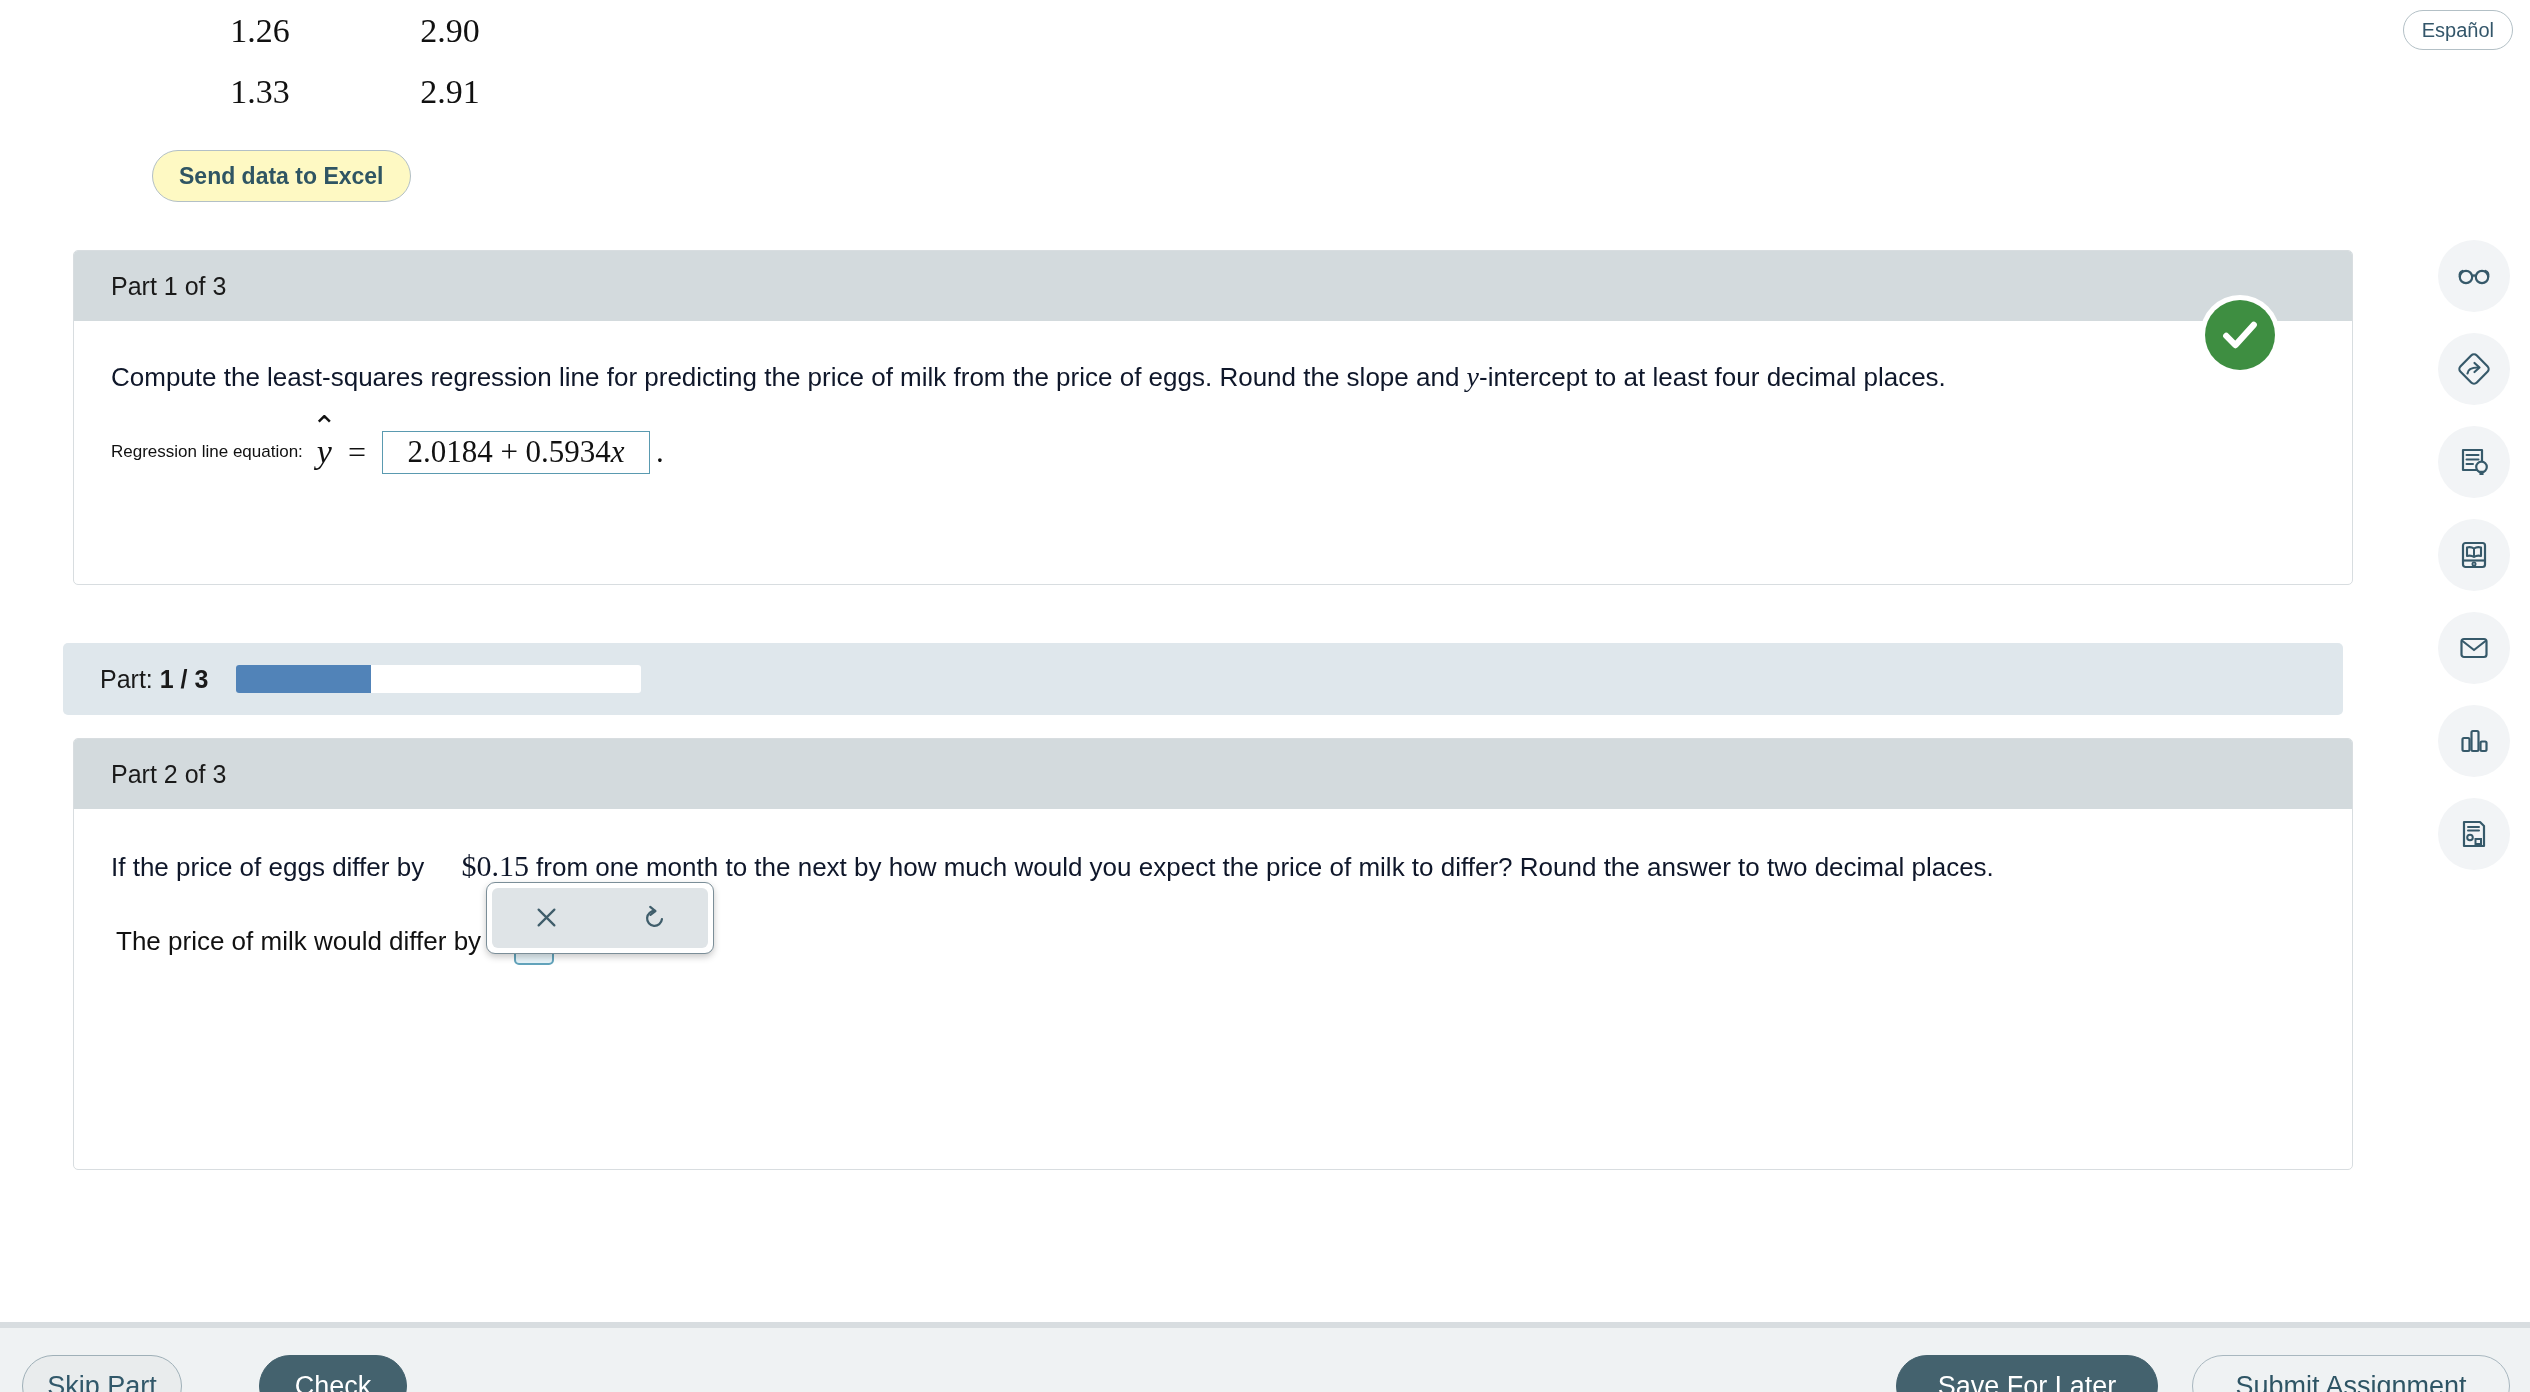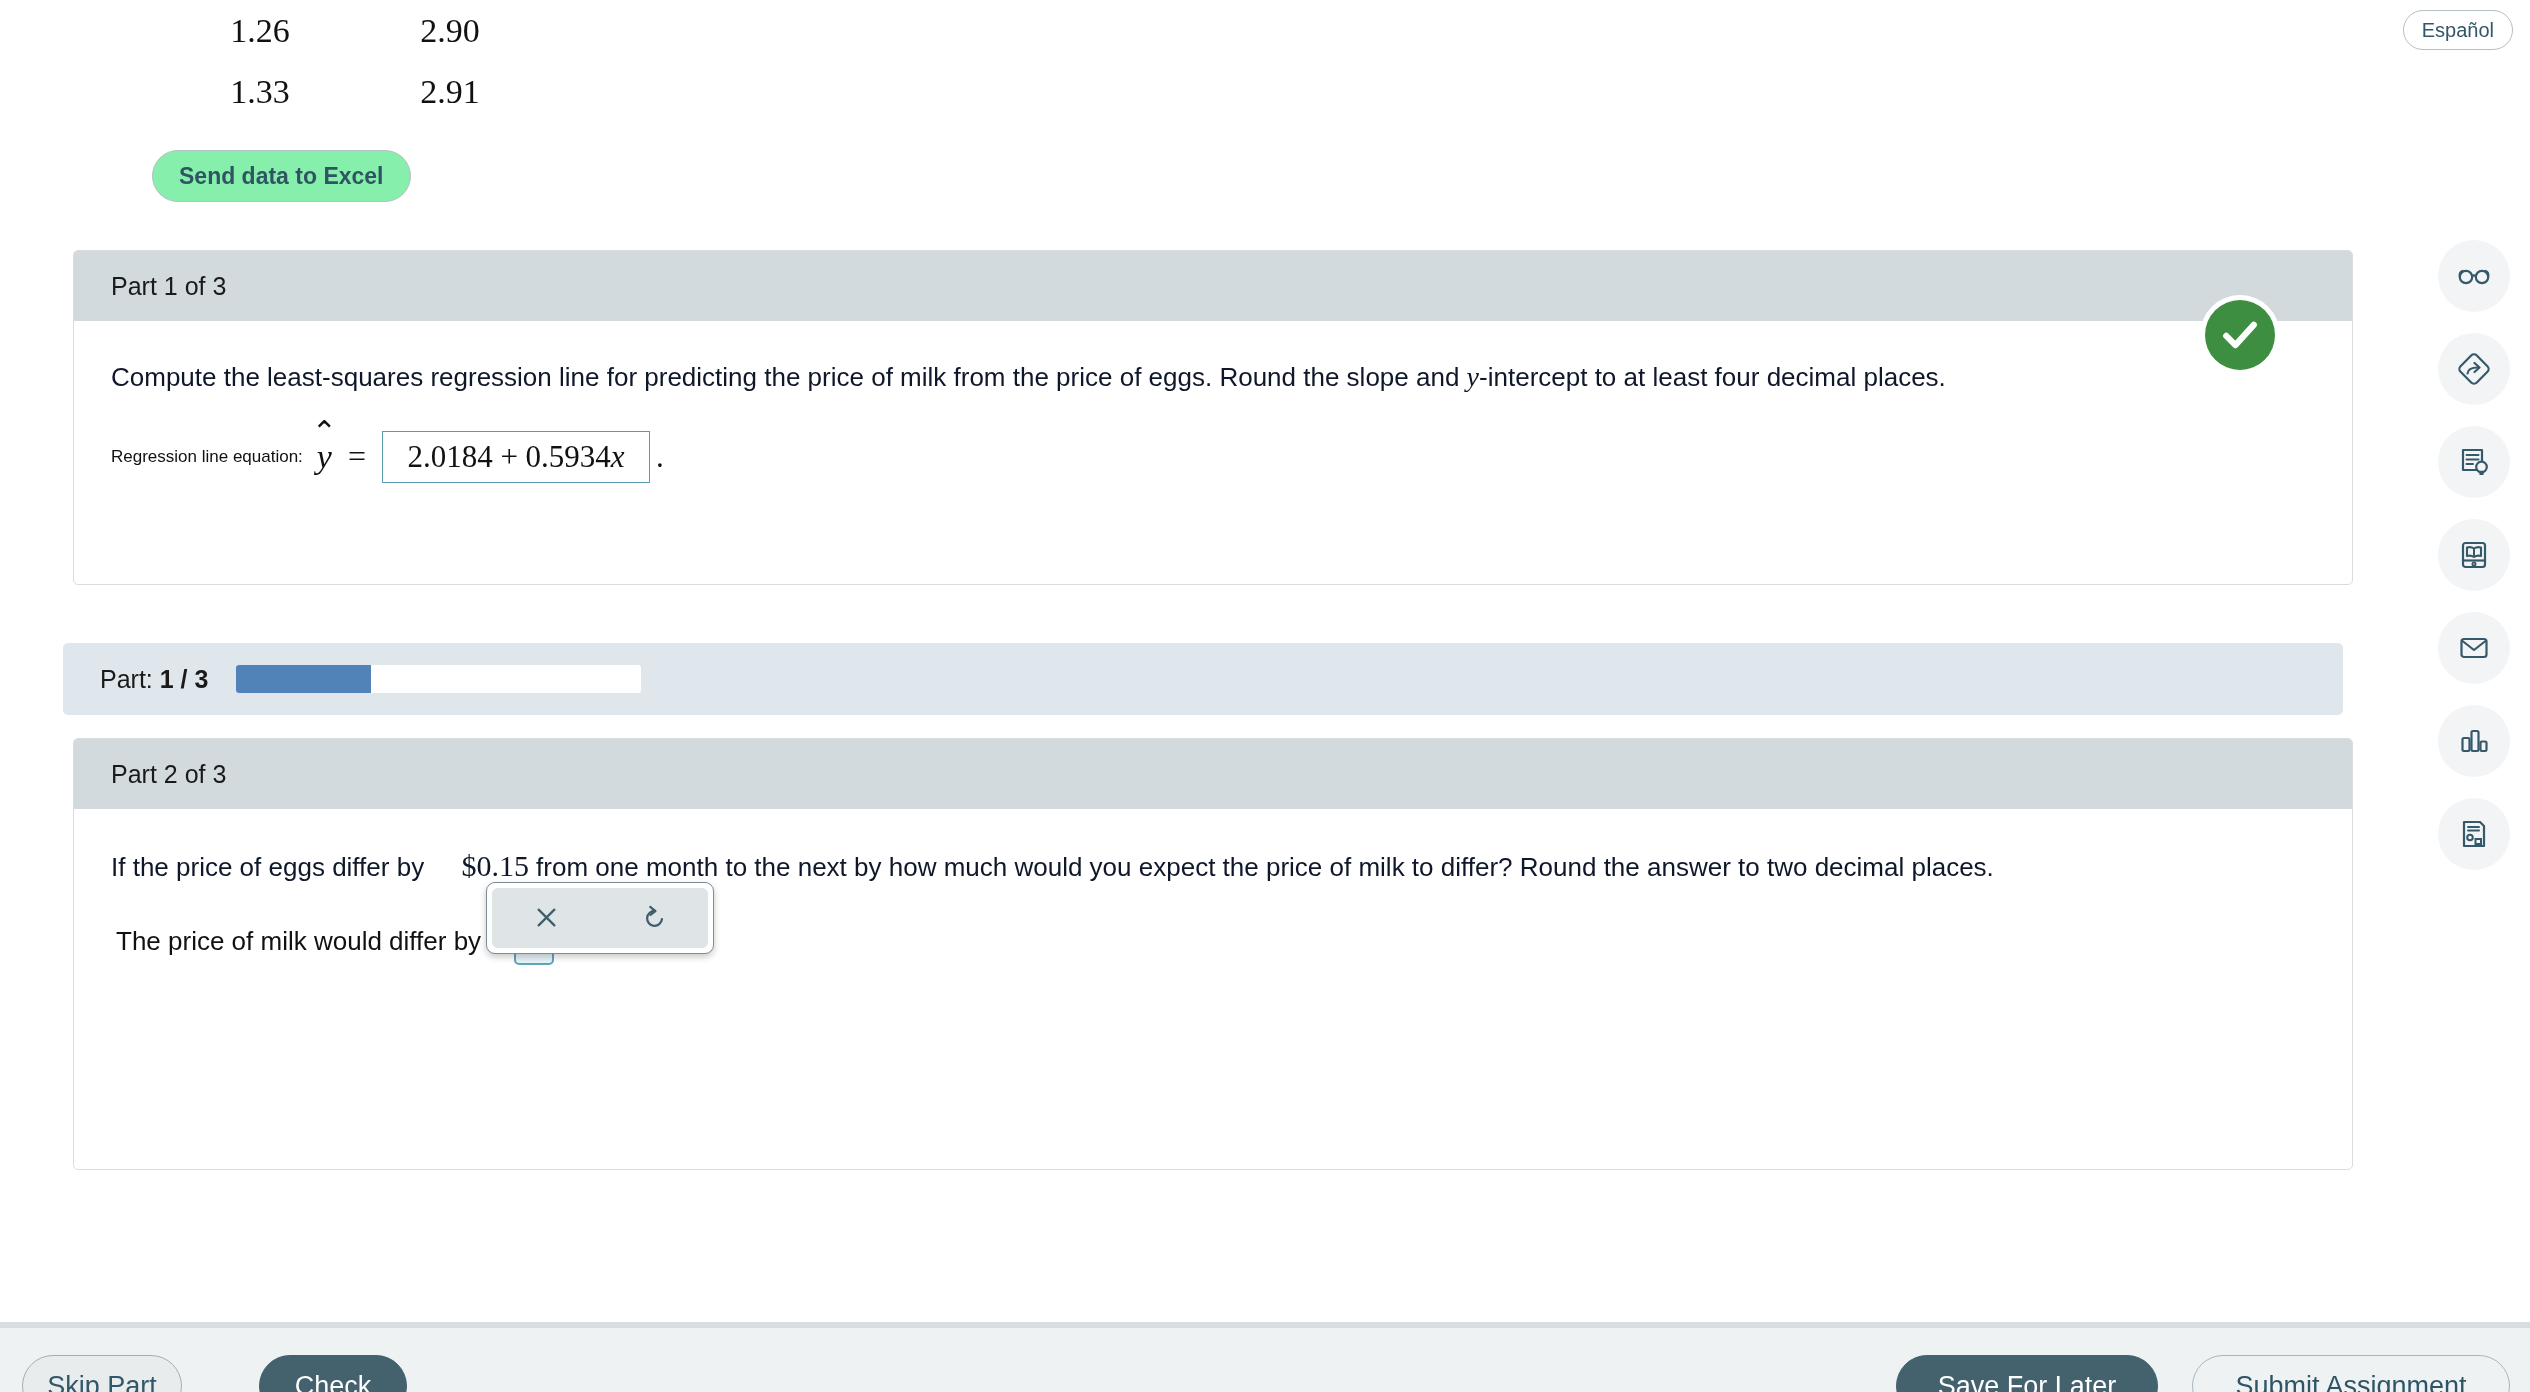--- a/index.html
+++ b/index.html
@@ -22,21 +22,21 @@
   .data-table .row { display:flex; height:61px; align-items:center; }
   .data-table .cell { width:160px; text-align:center; }
   .data-table .cell.second { width:220px; }
 
   
   .excel-btn {
     position:absolute; left:152px; top:150px;
     height:52px; padding:0 26px;
     display:flex; align-items:center; justify-content:center;
     border:1.5px solid #b3c0c6; border-radius:26px;
-    background:#86efac; color:#2f5563;
+    background:#fef9c3; color:#2f5563;
     font-size:23px; font-weight:bold;
     cursor:pointer; white-space:nowrap;
   }
 
   
   .card {
     position:absolute; left:73px; width:2280px;
     background:#ffffff;
     border:1px solid #d8dde0;
     border-radius:5px;
@@ -89,21 +89,21 @@
     font-style:normal; font-size:30px;
     font-family:"Liberation Sans", sans-serif;
   }
   .eqsign {
     font-family:"Liberation Serif", serif;
     font-size:32px; margin:0 16px 0 12px;
   }
   .answer-box-filled {
     border:1.5px solid #5a9ab0;
     background:#ffffff;
-    height:52px; min-width:268px;
+    height:43px; min-width:268px;
     display:flex; align-items:center; justify-content:center;
     padding:0 20px;
     font-family:"Liberation Serif", serif;
     font-size:31px; color:#111;
   }
   .answer-box-filled .xvar { font-style:italic; }
   .period-after { font-family:"Liberation Serif", serif; font-size:31px; margin-left:6px; }
 
   
   .checkmark {

